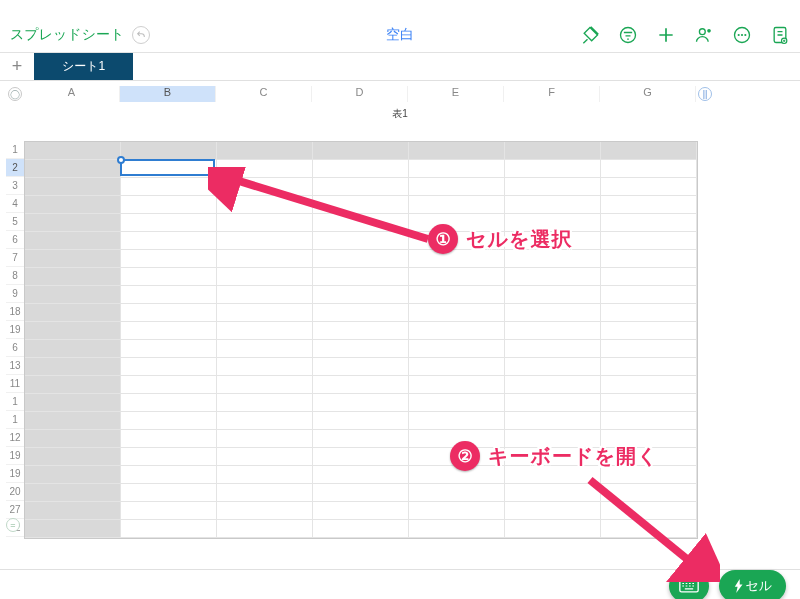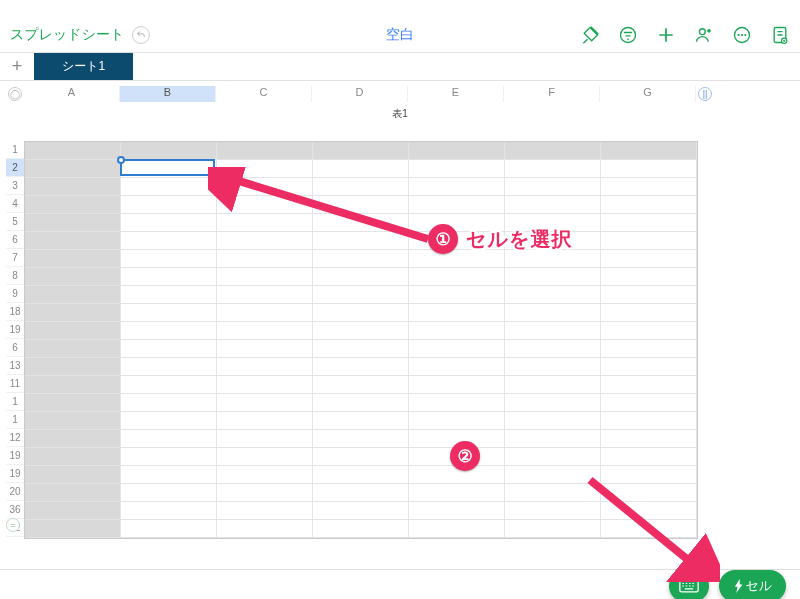--- a/index.html
+++ b/index.html
@@ -162,21 +162,21 @@
           <div class="row-h">19</div>
           <div class="row-h">6</div>
           <div class="row-h">13</div>
           <div class="row-h">11</div>
           <div class="row-h">1</div>
           <div class="row-h">1</div>
           <div class="row-h">12</div>
           <div class="row-h">19</div>
           <div class="row-h">19</div>
           <div class="row-h">20</div>
-          <div class="row-h">36</div>
+          <div class="row-h">27</div>
           <div class="row-h">22</div>
         </div>
       <div class="grid" id="grid">
           <div class="cell row1 colA"></div>
           <div class="cell row1"></div>
           <div class="cell row1"></div>
           <div class="cell row1"></div>
           <div class="cell row1"></div>
           <div class="cell row1"></div>
           <div class="cell row1"></div>
@@ -363,20 +363,21 @@
     <defs>
         <marker id="ah1" markerWidth="8" markerHeight="8" refX="2" refY="4" orient="auto">
           <path d="M0 0L8 4L0 8z" fill="#ec2c63"></path>
         </marker>
       </defs>
     <line x1="220" y1="72" x2="18" y2="10" stroke="#ec2c63" stroke-width="8" marker-end="url(#ah1)"></line>
   </svg>
 
   <div class="annotation" style="left:450px; top:424px">
     <div class="ann-badge">②</div>
+    <div class="ann-text">キーボードを開く</div>
   </div>
   <svg class="arrow" style="left:580px; top:455px" width="140" height="110" viewBox="0 0 140 110">
     <defs>
         <marker id="ah2" markerWidth="8" markerHeight="8" refX="2" refY="4" orient="auto">
           <path d="M0 0L8 4L0 8z" fill="#ec2c63"></path>
         </marker>
       </defs>
     <line x1="10" y1="8" x2="118" y2="96" stroke="#ec2c63" stroke-width="8" marker-end="url(#ah2)"></line>
   </svg>
 

